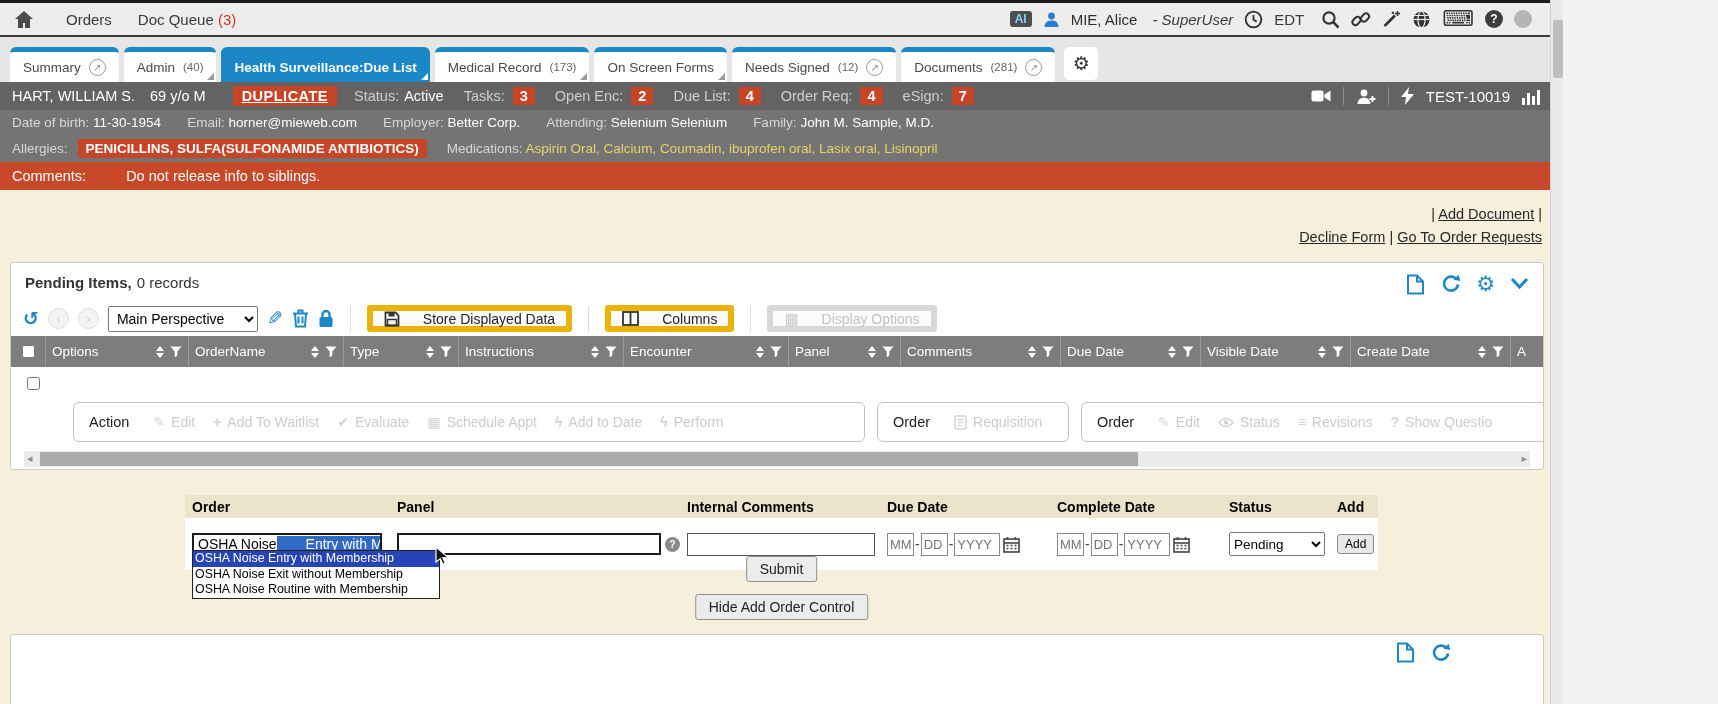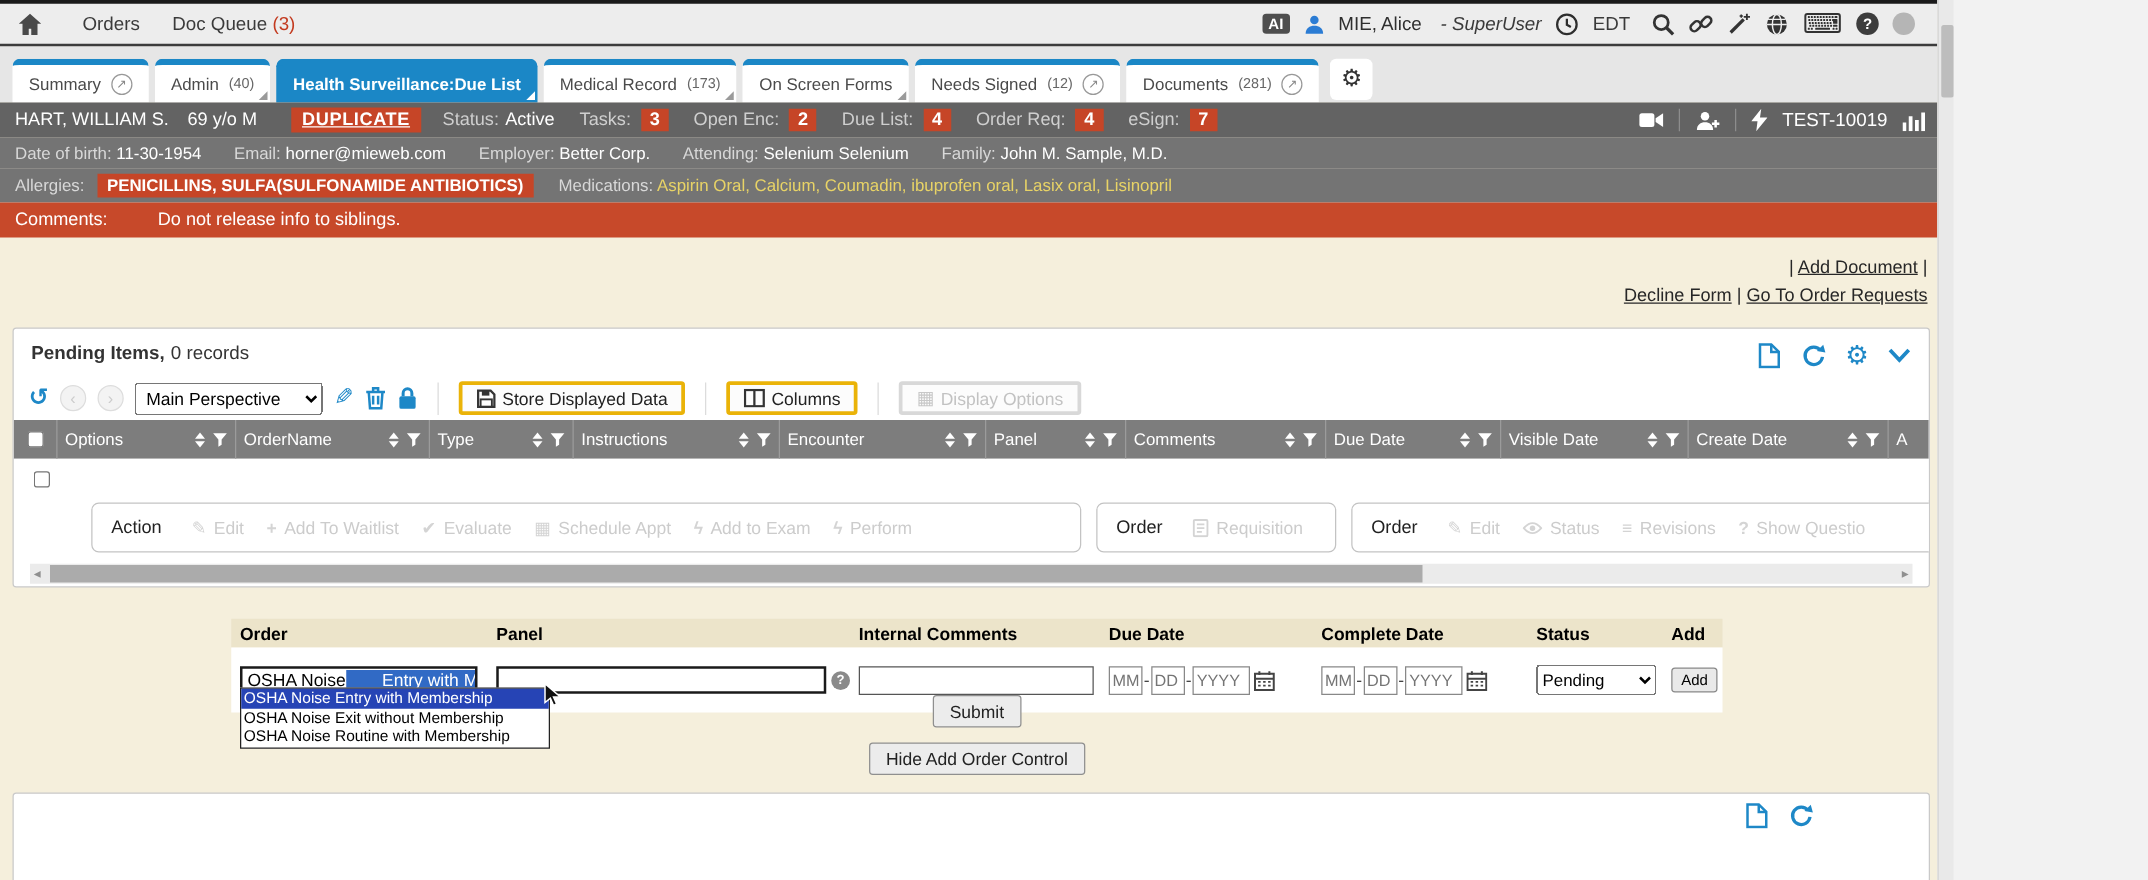--- a/index.html
+++ b/index.html
@@ -6,21 +6,21 @@
   html,body { width:1718px; height:704px; overflow:hidden; font-family:"Liberation Sans","DejaVu Sans",sans-serif; background:#f1f1f1; }
   .page { position:absolute; left:0; top:0; width:1550px; height:704px; background:#f5efdc; overflow:hidden; }
 
   
   .topbar { position:relative; height:37px; background:#ededed; border-top:3px solid #1b1b1b; border-bottom:2px solid #3c3c3c; display:flex; align-items:center; color:#3a3a3a; font-size:15px; }
   .topbar .home { margin-left:14px; }
   .topbar .nav { margin-left:32px; display:flex; gap:26px; }
   .topbar .nav a { color:#3a3a3a; text-decoration:none; cursor:pointer; }
   .red-count { color:#c33a1f; }
   .topbar-right { position:absolute; right:18px; top:0; height:100%; display:flex; align-items:center; gap:11px; }
-  .ai-badge { background:#4e4e4e; color:#ffffff; font-weight:bold; font-size:12px; padding:1px 5px; border-radius:3px; }
+  .ai-badge { background:#4e4e4e; color:#7dd3fc; font-weight:bold; font-size:12px; padding:1px 5px; border-radius:3px; }
   .user-name { color:#2f2f2f; }
   .user-role { font-style:italic; margin-left:4px; }
   .circle-help { width:18px; height:18px; border-radius:50%; background:#3d3d3d; color:#fff; font-size:12px; font-weight:bold; display:flex; align-items:center; justify-content:center; }
   .avatar { width:18px; height:18px; border-radius:50%; background:#b5b5b5; }
   .glyph { line-height:1; }
 
   
   .tabstrip { height:45px; background:#e6e6e6; display:flex; align-items:flex-end; padding-left:10px; gap:5px; }
   .tab { position:relative; height:35px; background:#fff; border-top:5px solid #1b87c6; border-radius:6px 6px 0 0; display:flex; align-items:center; gap:8px; padding:0 13px; font-size:13.5px; color:#4a4a4a; cursor:pointer; white-space:nowrap; }
   .tab .cnt { font-size:11.5px; color:#666; }
@@ -59,21 +59,21 @@
   .panel-head b { font-weight:bold; }
   .panel-head .recs { margin-left:5px; }
   .panel-icons { position:absolute; right:14px; top:9px; display:flex; gap:15px; align-items:center; color:#1e88c7; }
   .picon { font-size:21px; color:#1e88c7; font-weight:bold; }
 
   .toolbar { height:35px; display:flex; align-items:center; padding-left:12px; gap:9px; font-size:14px; }
   .tool-sep { width:1px; height:26px; background:#dcdcdc; margin:0 7px; }
   .nav-circ { width:21px; height:21px; border-radius:50%; background:#f3f3f3; border:1px solid #ddd; color:#ccc; display:flex; align-items:center; justify-content:center; font-size:13px; }
   .toolbar select { height:26px; font-size:14px; font-family:inherit; padding:0 4px; min-width:150px; }
   .blue-g { color:#1e88c7; font-size:19px; font-weight:bold; }
-  .tbtn { height:27px; border:3px solid #eab308; border-radius:3px; background:#fcfcfc; display:flex; align-items:center; gap:5px; padding:0 11px; font-size:14px; color:#222; cursor:pointer; }
+  .tbtn { height:27px; border:6px solid #eab308; border-radius:3px; background:#fcfcfc; display:flex; align-items:center; gap:23px; padding:0 11px; font-size:14px; color:#222; cursor:pointer; }
   .tbtn.disabled { border-color:#d8d8d8; color:#c2c2c2; cursor:default; }
 
   .thead { height:31px; background:#7d7d7d; display:flex; color:#fff; font-size:13.5px; }
   .th { display:flex; align-items:center; border-left:1px solid #9b9b9b; padding:0 6px; gap:6px; overflow:hidden; white-space:nowrap; flex:0 0 auto; }
   .th:first-child { border-left:none; justify-content:center; }
   .th .lab { flex:1; }
   .th-cb { flex:0 0 34px; }
   .sort { display:inline-flex; flex-direction:column; gap:2px; }
   .sort i { display:block; width:0; height:0; border-left:4.5px solid transparent; border-right:4.5px solid transparent; }
   .sort .up { border-bottom:5px solid #fff; }
@@ -505,21 +505,21 @@
           <span class="abtn">
               <span class="ic">✔</span>
               <span>Evaluate</span>
             </span>
           <span class="abtn">
               <span class="ic">▦</span>
               <span>Schedule Appt</span>
             </span>
           <span class="abtn">
               <span class="ic" style="font-weight:bold;">ϟ</span>
-              <span>Add to Exam</span>
+              <span>Add to Date</span>
             </span>
           <span class="abtn">
               <span class="ic" style="font-weight:bold;">ϟ</span>
               <span>Perform</span>
             </span>
         </div>
         <div class="agroup g2">
           <span class="glabel">Order</span>
           <span class="abtn">
             <svg class="ic" width="13" height="15" viewBox="0 0 13 15">

